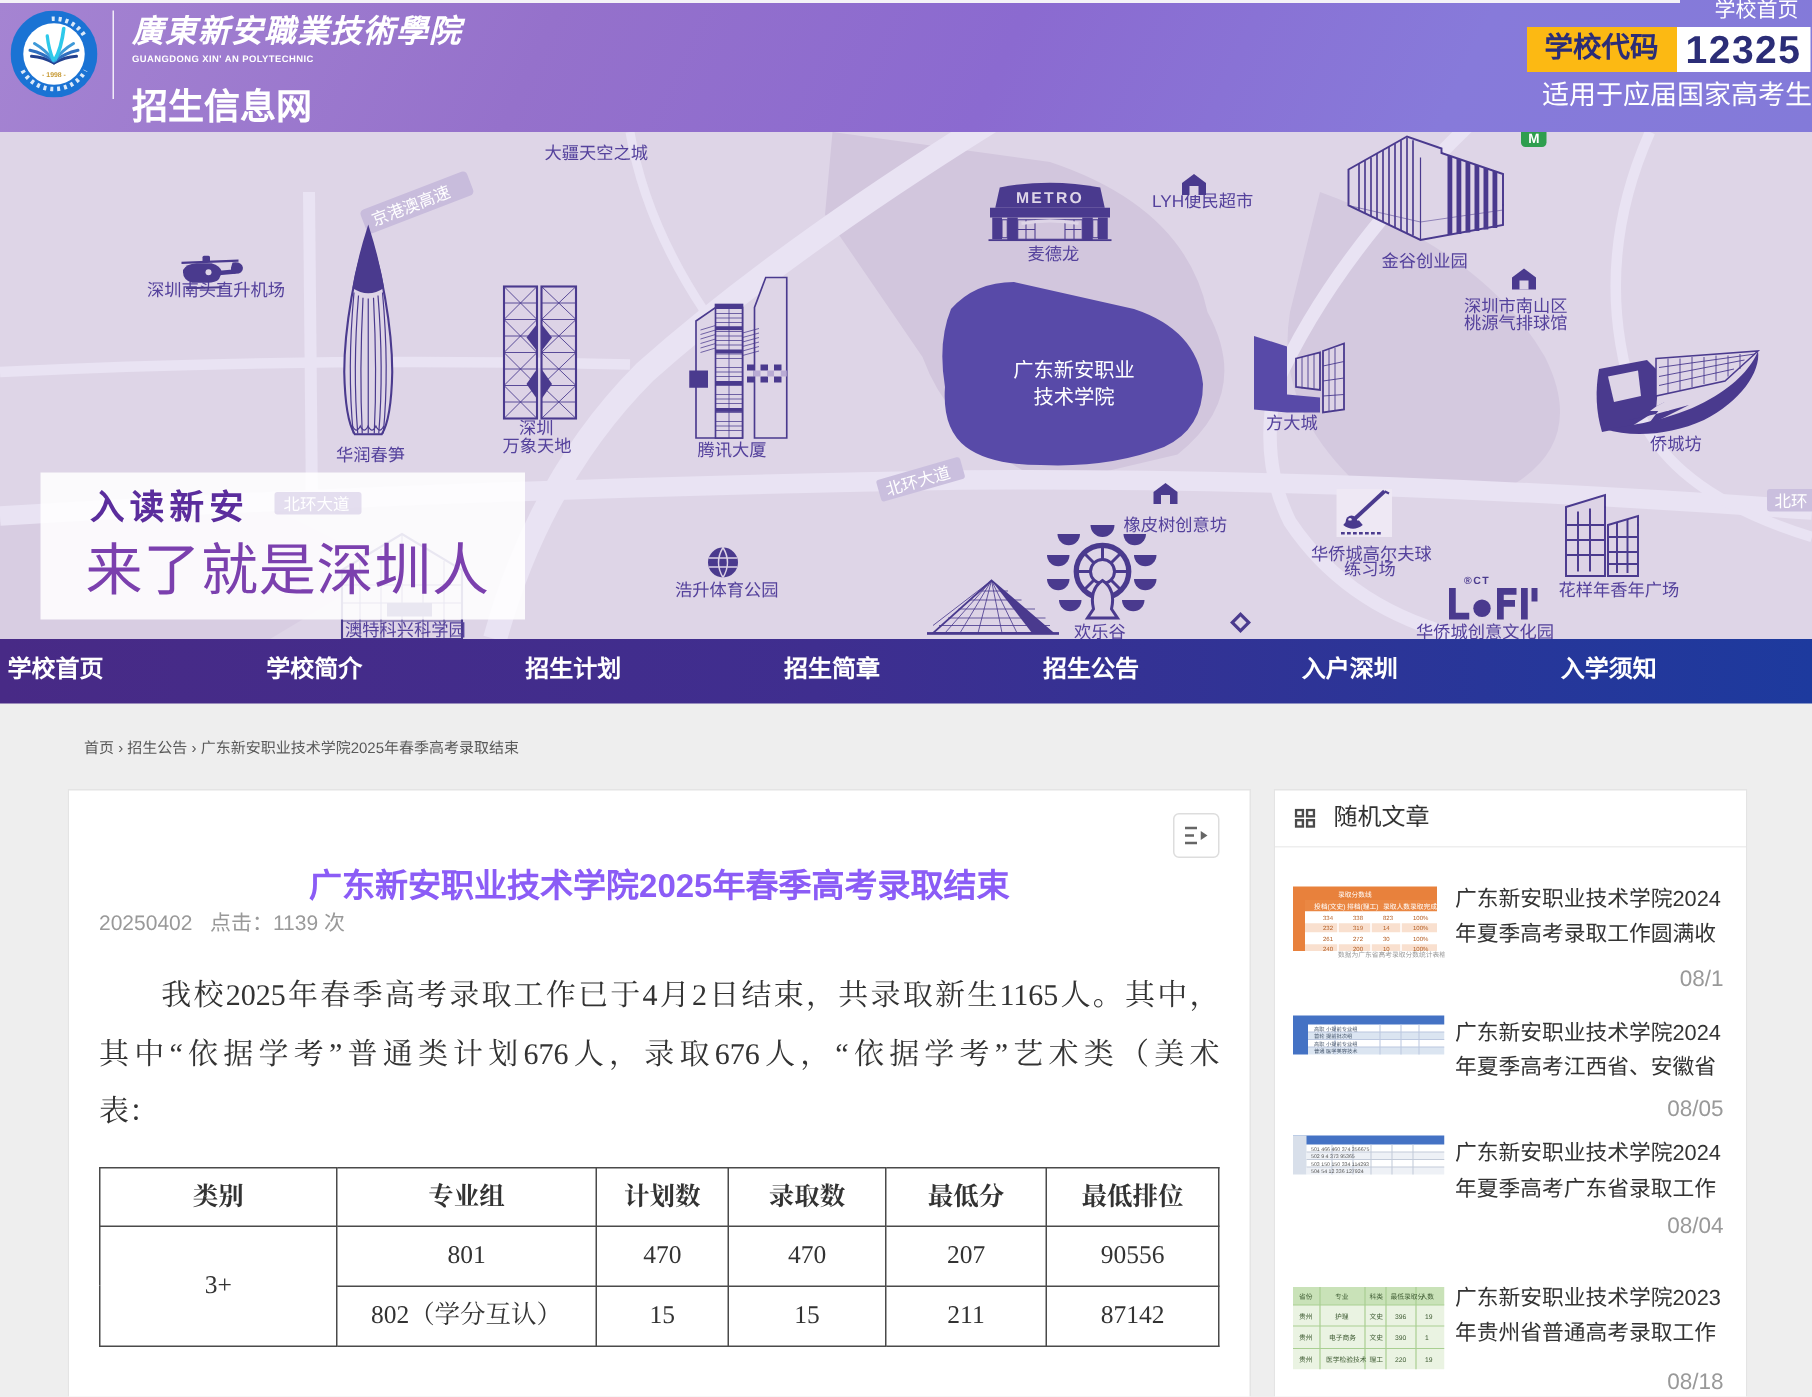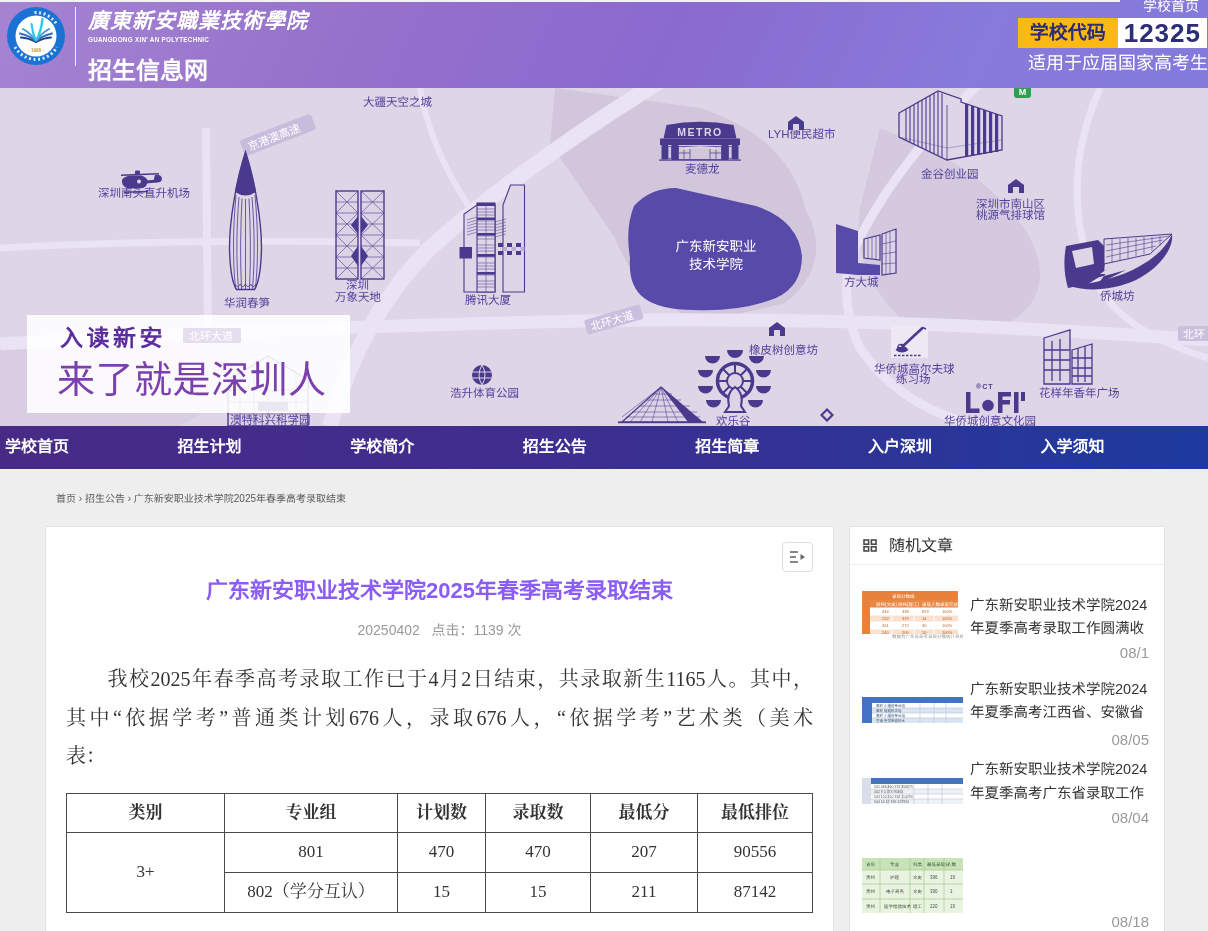--- a/index.html
+++ b/index.html
@@ -19,32 +19,32 @@
 .apply{position:absolute;right:0;top:48px;color:#fff;font-size:18px}
 .banner{height:338px;overflow:hidden;background:#ddd3e6}
 nav{height:43px;background:linear-gradient(90deg,#482a86 0%,#3f2e8f 45%,#1d3a9e 100%);display:flex}
 nav a{flex:1 1 0;color:#fff;font-size:16px;font-weight:bold;line-height:41px;padding-left:5px;text-decoration:none}
 .crumb{padding:21px 0 0 56px;font-size:10px;color:#595959;height:57px}
 .wrap{display:flex;margin-left:45px}
 .main{width:789px;background:#fff;border:1px solid #e4e4e4;min-height:600px;position:relative;padding:0 20px}
 .sidebar{width:316px;margin-left:15px;background:#fff;border:1px solid #e4e4e4;align-self:flex-start;padding-bottom:10px}
 .tool{position:absolute;right:20px;top:15px;width:31px;height:30px;border:1px solid #ddd;border-radius:4px;display:flex;align-items:center;justify-content:center}
 h1.title{margin-top:45px;text-align:center;font-size:22px;color:#8b5cf6}
-.meta{text-align:center;color:#999;font-size:14px;margin-top:15px}
+.meta{text-align:left;color:#999;font-size:14px;}
 .article{font-family:"Liberation Serif","Noto Serif CJK SC",serif;font-size:20px;color:#333;line-height:38.6px;margin-top:21px}
 .article .jl{text-align:justify;text-align-last:justify}
 table.rs{border-collapse:collapse;margin:17px 0 0 0;font-family:"Liberation Serif","Noto Serif CJK SC",serif;color:#333;width:747px;table-layout:fixed}
 table.rs td,table.rs th{border:1px solid #4a4a4a;text-align:center;font-size:17px}
 table.rs th{height:39px}
 table.rs td{height:38px}
 .sb-head{height:38px;line-height:38px;border-bottom:1px solid #eee;font-size:16px;color:#333;padding-left:13px;display:flex;align-items:center}
 .sb-head .gi{margin-right:12px}
 .sb-list{padding:22px 15px 0 12px}
 .item{margin-bottom:15px}
-.item .row{align-items:flex-end}
+.item .row{align-items:flex-start}
 .item .row{display:flex}
 .thumb{width:101px;height:53px;flex:0 0 101px;margin-right:7px;position:relative}
 .ititle{font-size:14.5px;color:#333;line-height:23.2px;margin-top:2px;letter-spacing:0}
 .idate{text-align:right;color:#999;font-size:15px;margin-top:4px}
 </style>
 </head>
 <body>
 <div class="top">
     <div style="position:absolute;left:0;top:0;width:1120px;height:2px;background:#f4f2f7"></div>
   <svg class="logo" viewBox="0 0 58 58">
@@ -362,24 +362,24 @@
   <text x="60" y="258" fill="#5b2d9d" font-size="23" font-weight="bold" letter-spacing="3.5">入读新安</text>
   <text x="57" y="305" fill="#7b40ae" font-size="38" letter-spacing="0.5">来了就是深圳人</text>
   <g fill="#54419c" font-size="11.5">
         <text x="716" y="337">欢乐谷</text>
         <text x="230" y="336">澳特科兴科学园</text>
       </g>
 </svg>
 </div>
 <nav>
   <a>学校首页</a>
+    <a>学校简介</a>
     <a>招生计划</a>
-    <a>学校简介</a>
+    <a>招生简章</a>
     <a>招生公告</a>
-    <a>招生简章</a>
     <a>入户深圳</a>
     <a>入学须知</a>
 </nav>
 <div class="crumb">首页 › 招生公告 › 广东新安职业技术学院2025年春季高考录取结束</div>
 <div class="wrap">
   <div class="main">
     <div class="tool">
         <svg width="17" height="14" viewBox="0 0 17 14">
           <g stroke="#666" stroke-width="1.6">
             <line x1="1" y1="2" x2="9" y2="2"></line>
@@ -554,18 +554,19 @@
                   <text x="51" y="35">文史</text>
                   <text x="68" y="35">390</text>
                   <text x="88" y="35">1</text>
                   <text x="4" y="50">贵州</text>
                   <text x="22" y="50">医学检验技术</text>
                   <text x="51" y="50">理工</text>
                   <text x="68" y="50">220</text>
                   <text x="88" y="50">19</text>
                 </g>
               </svg></div>
+        <div class="ititle">广东新安职业技术学院2023年贵州省普通高考录取工作</div>
           </div>
         <div class="idate" style="margin-top:0">08/18</div>
       </div>
     </div>
   </div>
 </div>
 
 </body></html>

